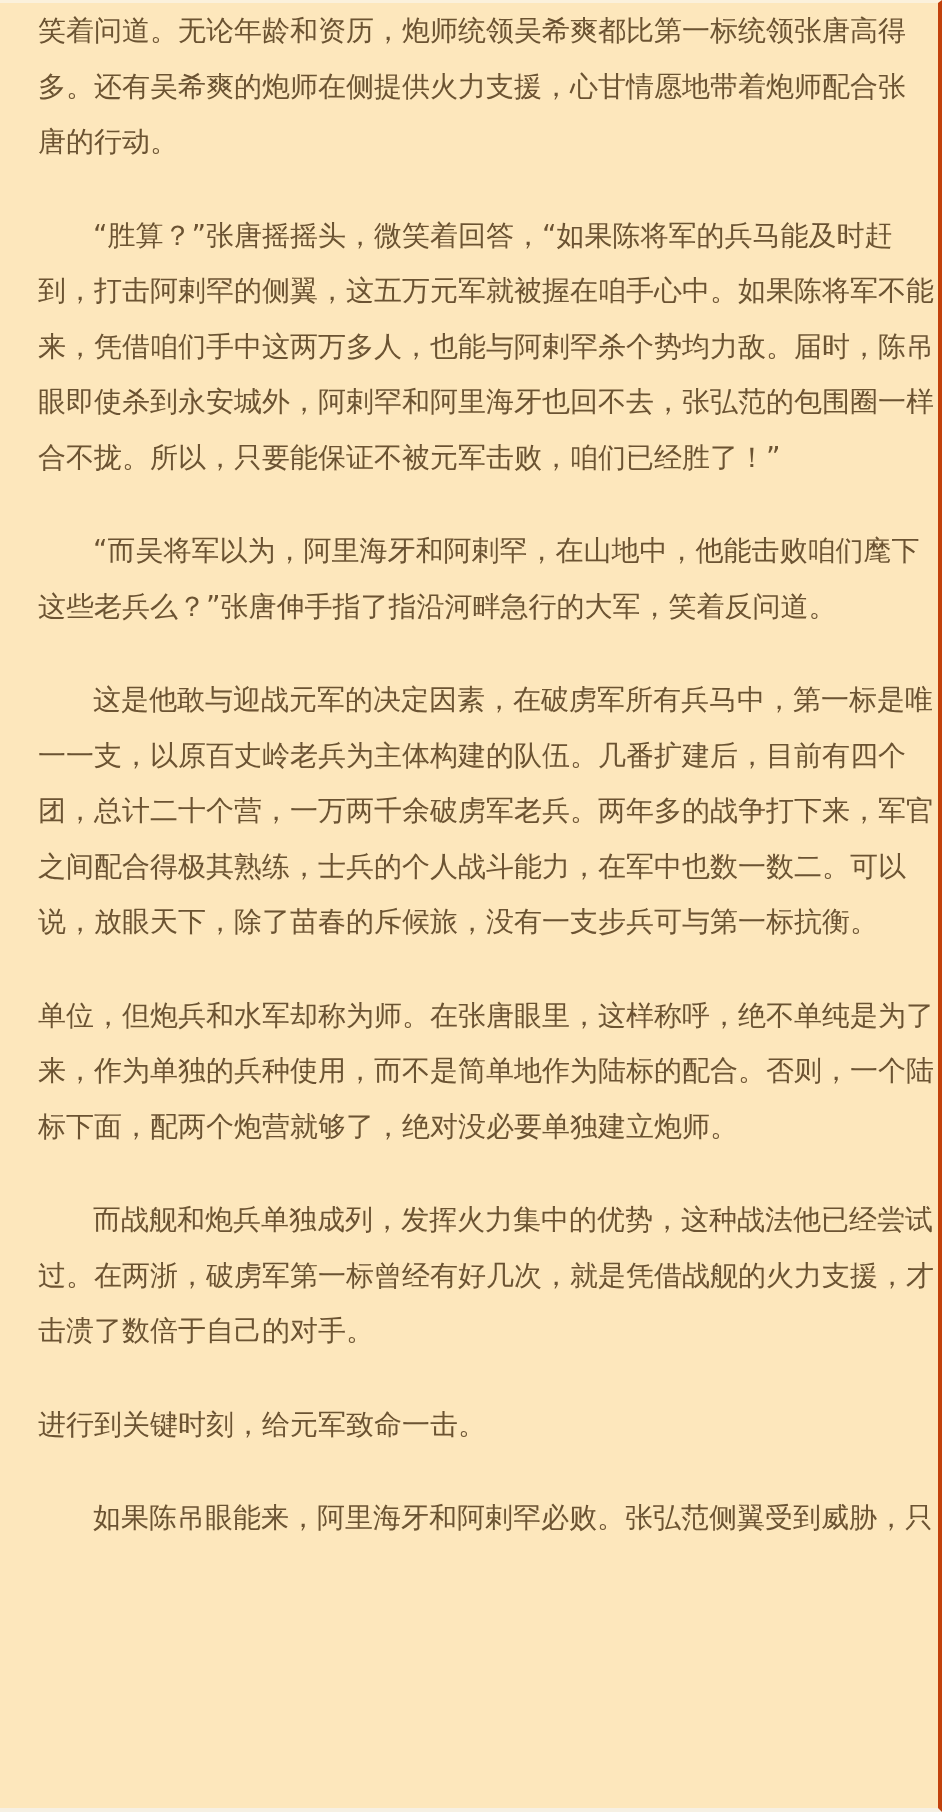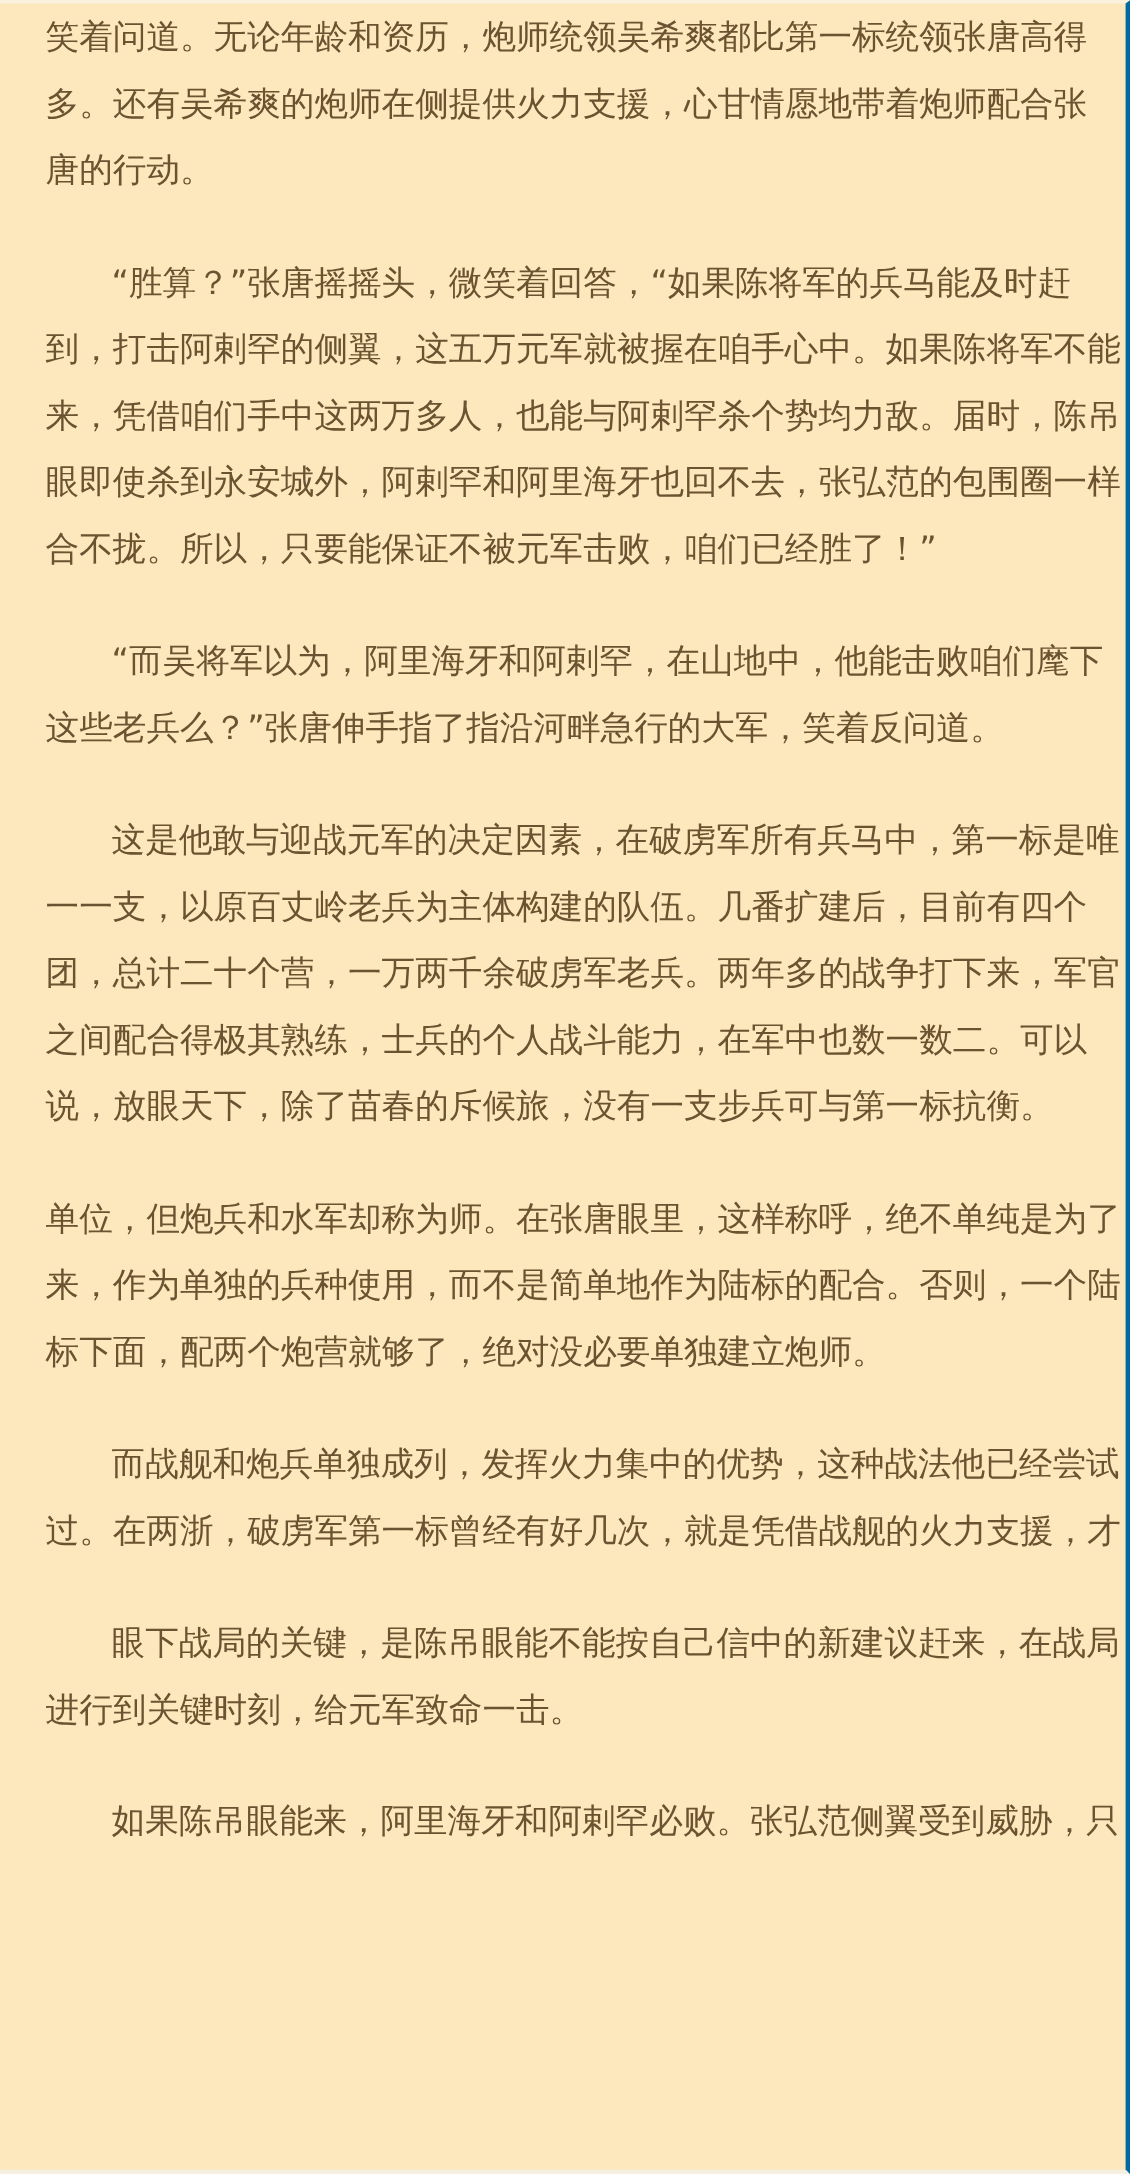--- a/index.html
+++ b/index.html
@@ -16,21 +16,21 @@
     }
     .reader-frame {
       position: absolute;
       left: 0;
       top: 0;
       width: 942px;
       height: 1812px;
       background: #fde7bc;
       box-sizing: border-box;
       border-top: 3px solid #fbf1dc;
-      border-right: 4px solid #0369a1;
+      border-right: 4px solid #c2410c;
       border-bottom: 4px solid #f6f0e3;
     }
     .reader-content {
       position: absolute;
       left: 38px;
       top: 0;
       width: 870px;
       color: #6b5332;
       font-size: 28px;
       letter-spacing: 0px;
@@ -87,27 +87,27 @@
 
     <div class="para">
       <span class="line">单位，但炮兵和水军却称为师。在张唐眼里，这样称呼，绝不单纯是为了</span>
       <span class="line">来，作为单独的兵种使用，而不是简单地作为陆标的配合。否则，一个陆</span>
       <span class="line">标下面，配两个炮营就够了，绝对没必要单独建立炮师。</span>
     </div>
 
     <div class="para">
       <span class="line indent">而战舰和炮兵单独成列，发挥火力集中的优势，这种战法他已经尝试</span>
       <span class="line">过。在两浙，破虏军第一标曾经有好几次，就是凭借战舰的火力支援，才</span>
+      <span class="line">击溃了数倍于自己的对手。</span>
     </div>
 
     <div class="para">
     </div>
 
     <div class="para">
-      <span class="line indent">眼下战局的关键，是陈吊眼能不能按自己信中的新建议赶来，在战局</span>
       <span class="line">进行到关键时刻，给元军致命一击。</span>
     </div>
 
     <div class="para">
       <span class="line indent">如果陈吊眼能来，阿里海牙和阿剌罕必败。张弘范侧翼受到威胁，只</span>
 
     </div>
 
   </div>
 </div>

